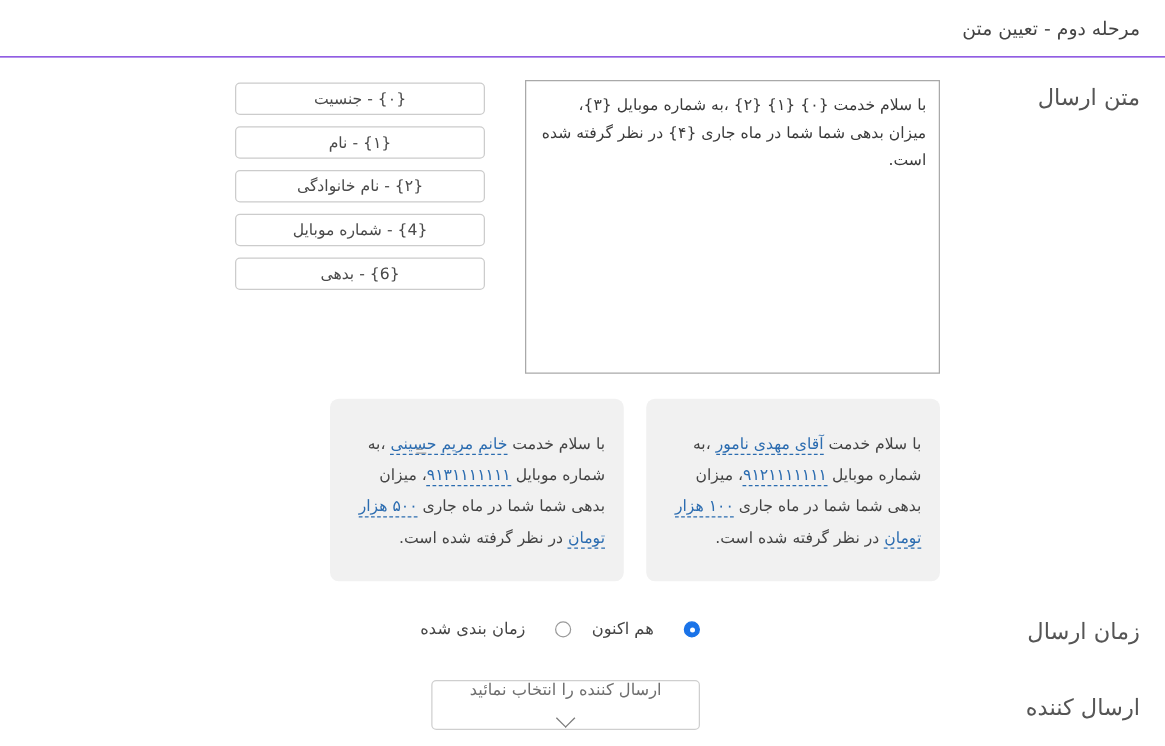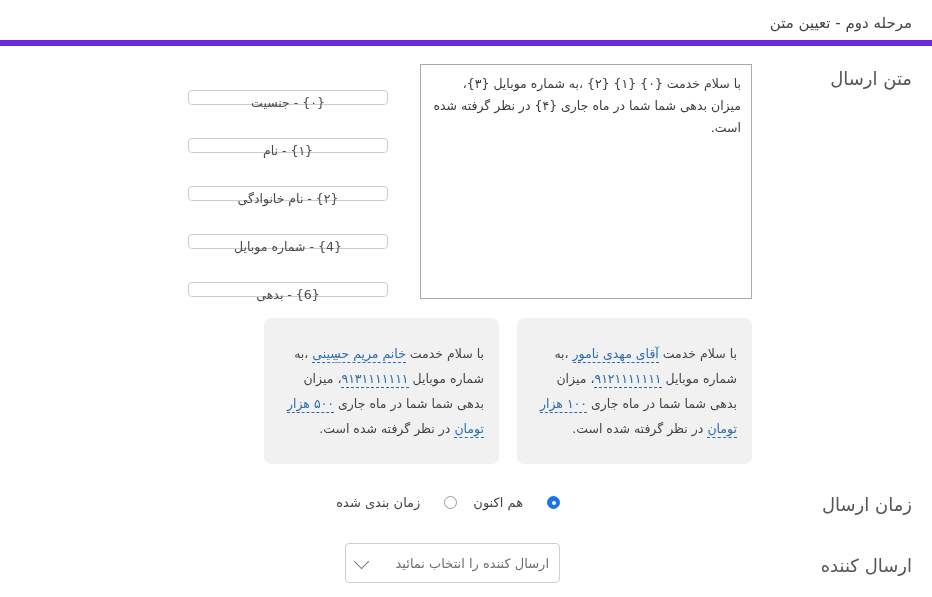--- a/index.html
+++ b/index.html
@@ -16,21 +16,21 @@
     direction: rtl;
     overflow: hidden;
   }
 
   .page-header {
     height: 46px;
     line-height: 46px;
     padding: 0 20px;
     font-size: 15px;
     color: #444444;
-    border-bottom: 6px solid #6d28d9;
+    border-bottom: 1px solid #6d28d9;
     box-sizing: border-box;
     text-align: right;
   }
 
   .content {
     padding: 18px 20px 0 20px;
     box-sizing: border-box;
   }
 
   
@@ -80,33 +80,32 @@
   .var-list {
     margin-right: 32px;
     margin-left: 0;
     display: flex;
     flex-direction: column;
     gap: 9px;
     padding-top: 2px;
   }
   .var-btn {
     width: 200px;
-    height: 15px;
+    height: 26px;
     line-height: 24px;
     border: 1px solid #cccccc;
     border-radius: 4px;
     background: #ffffff;
     font-size: 12.5px;
     color: #4a4a4a;
     text-align: center;
     cursor: pointer;
     font-family: "DejaVu Sans", "Liberation Sans", sans-serif;
     box-sizing: border-box;
     padding: 0;
-    margin-top: 24px;
   }
 
   
   .preview-wrap {
     display: flex;
     flex-direction: row;
     gap: 18px;
     margin-top: 16px;
     margin-right: 160px;
   }
@@ -180,21 +179,21 @@
     margin-top: 28px;
     align-items: center;
   }
   .select-box {
     width: 215px;
     height: 40px;
     border: 1px solid #cfcfcf;
     border-radius: 4px;
     background: #ffffff;
     display: flex;
-    flex-direction: row;
+    flex-direction: column;
     align-items: center;
     justify-content: space-between;
     padding: 0 10px 0 10px;
     box-sizing: border-box;
     font-size: 13px;
     color: #6e6e6e;
     cursor: pointer;
     margin-right: 192px;
   }
   .chev {

